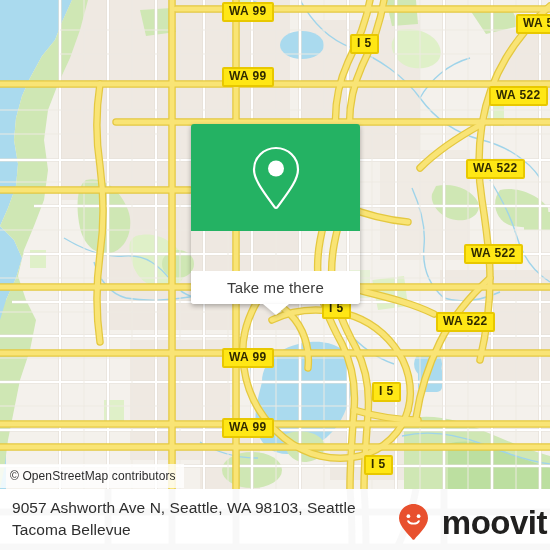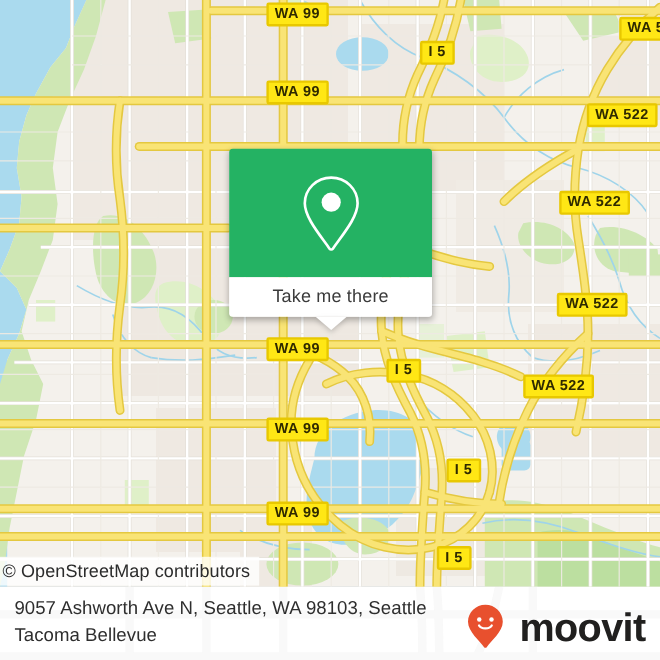--- a/index.html
+++ b/index.html
@@ -31,23 +31,23 @@
   #map svg { display: block; }
 
   
   #attribution {
     position: absolute;
     left: 0;
     top: 464px;
     height: 24px;
     display: flex;
     align-items: center;
-    padding: 0 8px 0 2px;
+    padding: 0 8px 0 10px;
     background: rgba(255,255,255,0.80);
-    font-size: 15px;
+    font-size: 12px;
     color: #2b2b2b;
     letter-spacing: 0.1px;
     white-space: nowrap;
   }
 
   
   #card {
     position: absolute;
     left: 191px;
     top: 124px;
@@ -68,20 +68,21 @@
   }
   #card-footer {
     height: 33px;
     background: #ffffff;
     border-bottom-left-radius: 3px;
     border-bottom-right-radius: 3px;
     display: flex;
     align-items: center;
     justify-content: center;
     position: relative;
+    margin-top: 40px;
   }
   #card-label {
     font-size: 15px;
     color: #3b3b3b;
     letter-spacing: 0.15px;
   }
   #card-tail {
     position: absolute;
     left: 50%;
     margin-left: -13px;
@@ -115,21 +116,21 @@
     left: 12px;
     top: 8px;
     width: 390px;
     font-size: 15.5px;
     line-height: 22px;
     color: #2e2e2e;
     letter-spacing: 0.05px;
   }
   #logo {
     position: absolute;
-    right: 12px;
+    right: 3px;
     top: 14px;
     display: flex;
     align-items: center;
     gap: 13px;
   }
   #logo-word {
     font-size: 33px;
     line-height: 33px;
     font-weight: bold;
     color: #21201f;

